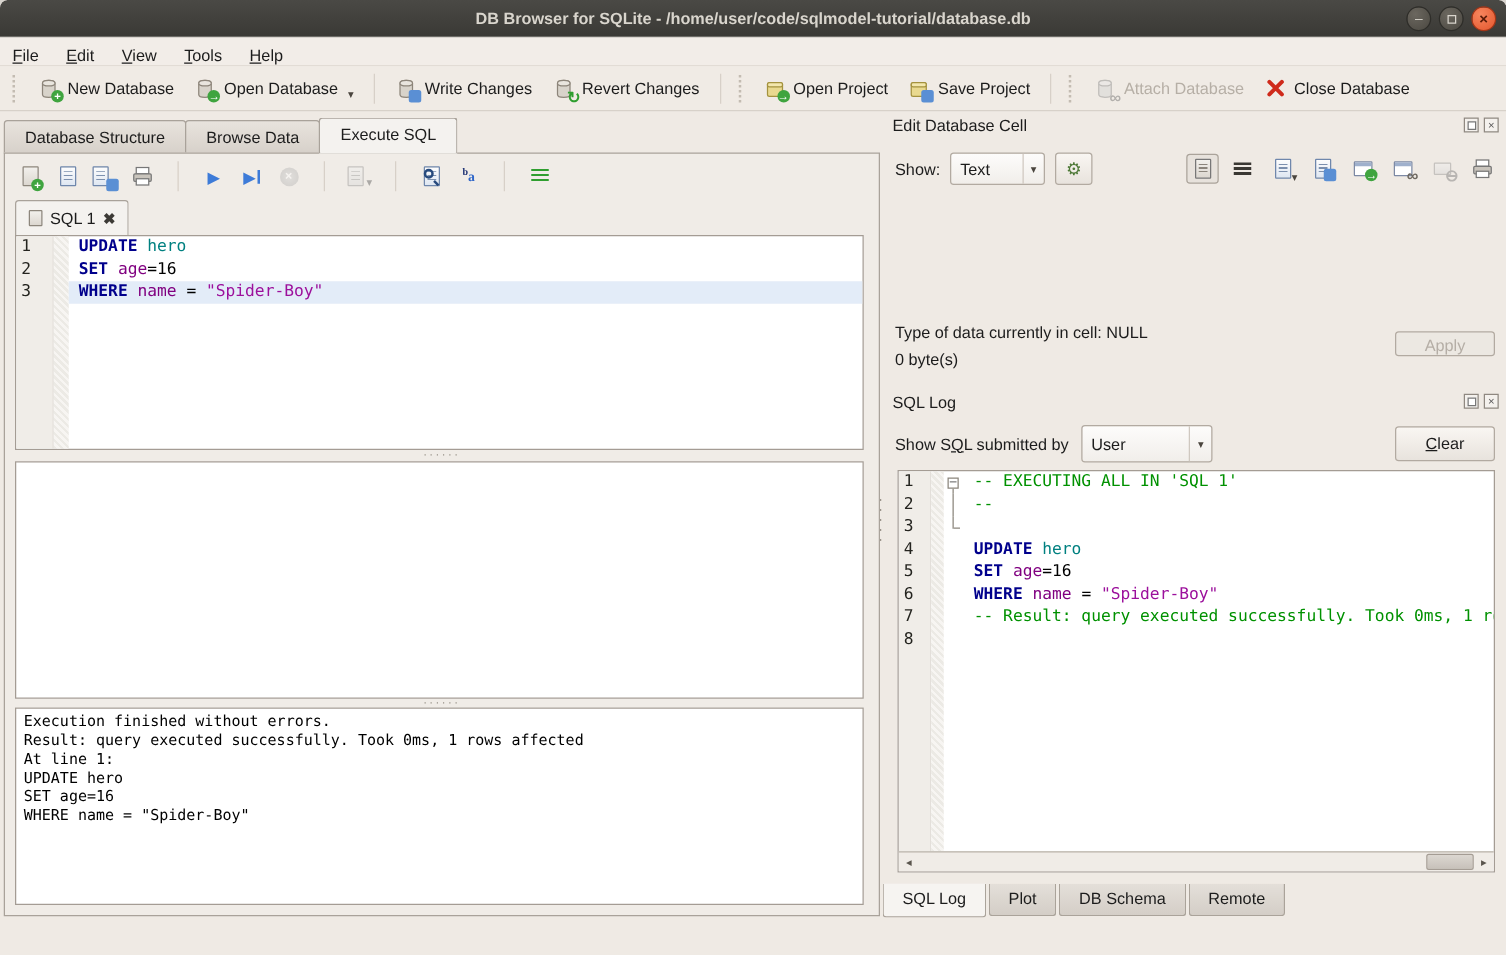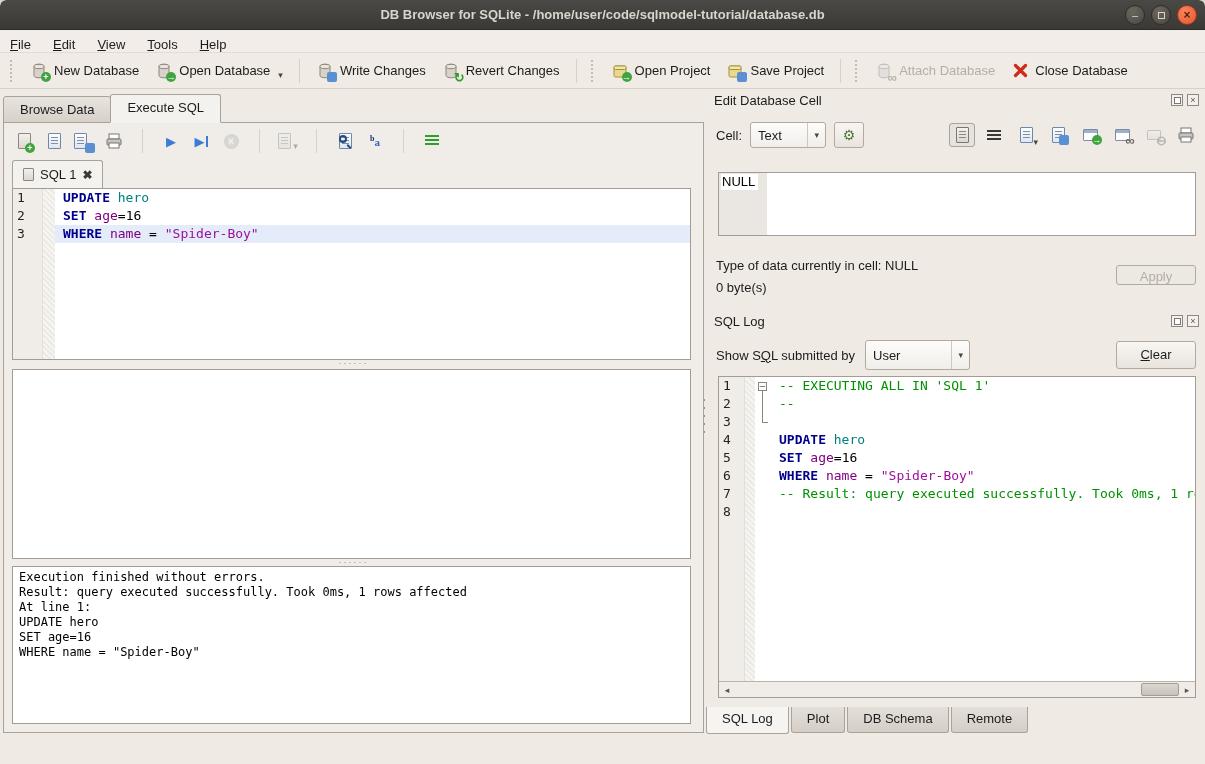--- a/index.html
+++ b/index.html
@@ -282,20 +282,21 @@
       </span>
       <span>Close Database</span>
     </div>
   </div>
 
   <div class="main">
     <div class="vsplit-dots"></div>
 
     <div class="left-panel">
       <div class="main-tabs">
+        <div class="mtab">Database Structure</div>
         <div class="mtab">Browse Data</div>
         <div class="mtab active">Execute SQL</div>
       </div>
 
       <div class="left-frame">
 
         <div class="sqlbar">
           <span class="sico">
               <span class="pg gray"></span>
               <span class="badge" style="right:-1px">+</span>
@@ -391,21 +392,21 @@
 
     <div class="right-panel">
 
       <div class="dock-title" style="top:4px">Edit Database Cell</div>
       <div class="dock-icons" style="top:5px">
         <span class="dicon float"></span>
         <span class="dicon">×</span>
       </div>
 
       <div class="mode-row">
-        <span>Cell:</span>
+        <span>Show:</span>
         <div class="combo" style="width:76px;height:26px;margin-left:8px">
           <span>Text</span>
           <span class="arr">▾</span>
         </div>
         <div class="btn" style="width:30px;height:26px;margin-left:8px;line-height:24px">
           <span style="color:#4f7a38;font-size:14px">⚙</span>
         </div>
         <div class="cellbar">
           <span class="cbtn toggled">
               <span class="pg gray" style="border-color:#777">
@@ -442,24 +443,20 @@
           <span class="cbtn">
               <svg width="18" height="16">
                 <rect x="4" y="1" width="10" height="5" fill="#fff" stroke="#777"></rect>
                 <rect x="2" y="6" width="14" height="6" rx="1" fill="#c9c4bc" stroke="#777"></rect>
                 <rect x="4" y="10" width="10" height="5" fill="#fff" stroke="#777"></rect>
               </svg>
             </span>
         </div>
       </div>
 
-      <div class="cell-editor">
-        <div class="cgut"></div>
-        <span class="cval">NULL</span>
-      </div>
 
       <div class="type-label">Type of data currently in cell: NULL</div>
       <div class="size-label">0 byte(s)</div>
       <div class="btn disabled apply-btn">Apply</div>
 
       <div class="dock-title" style="top:225px">SQL Log</div>
       <div class="dock-icons" style="top:226px">
         <span class="dicon float"></span>
         <span class="dicon">×</span>
       </div>

